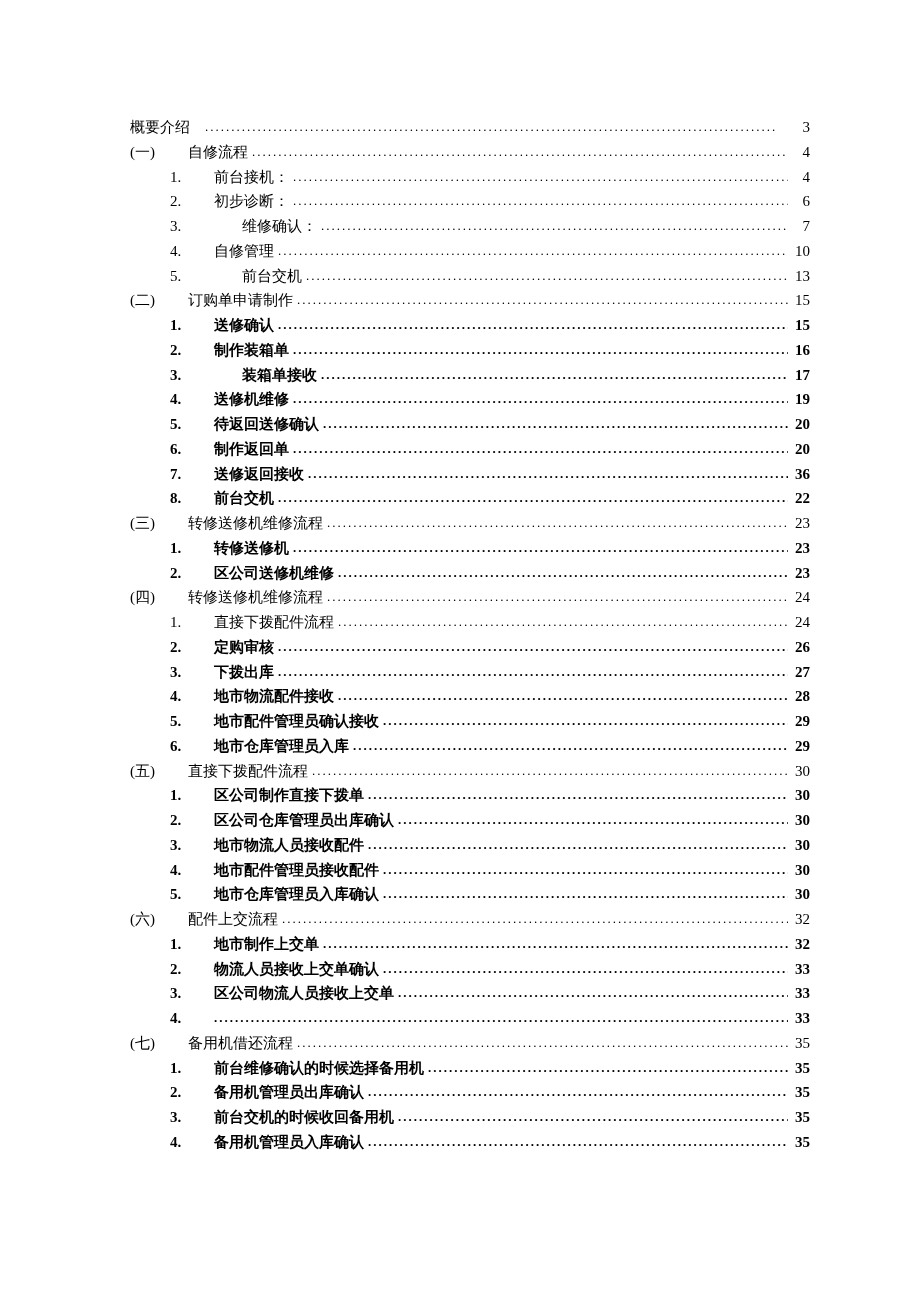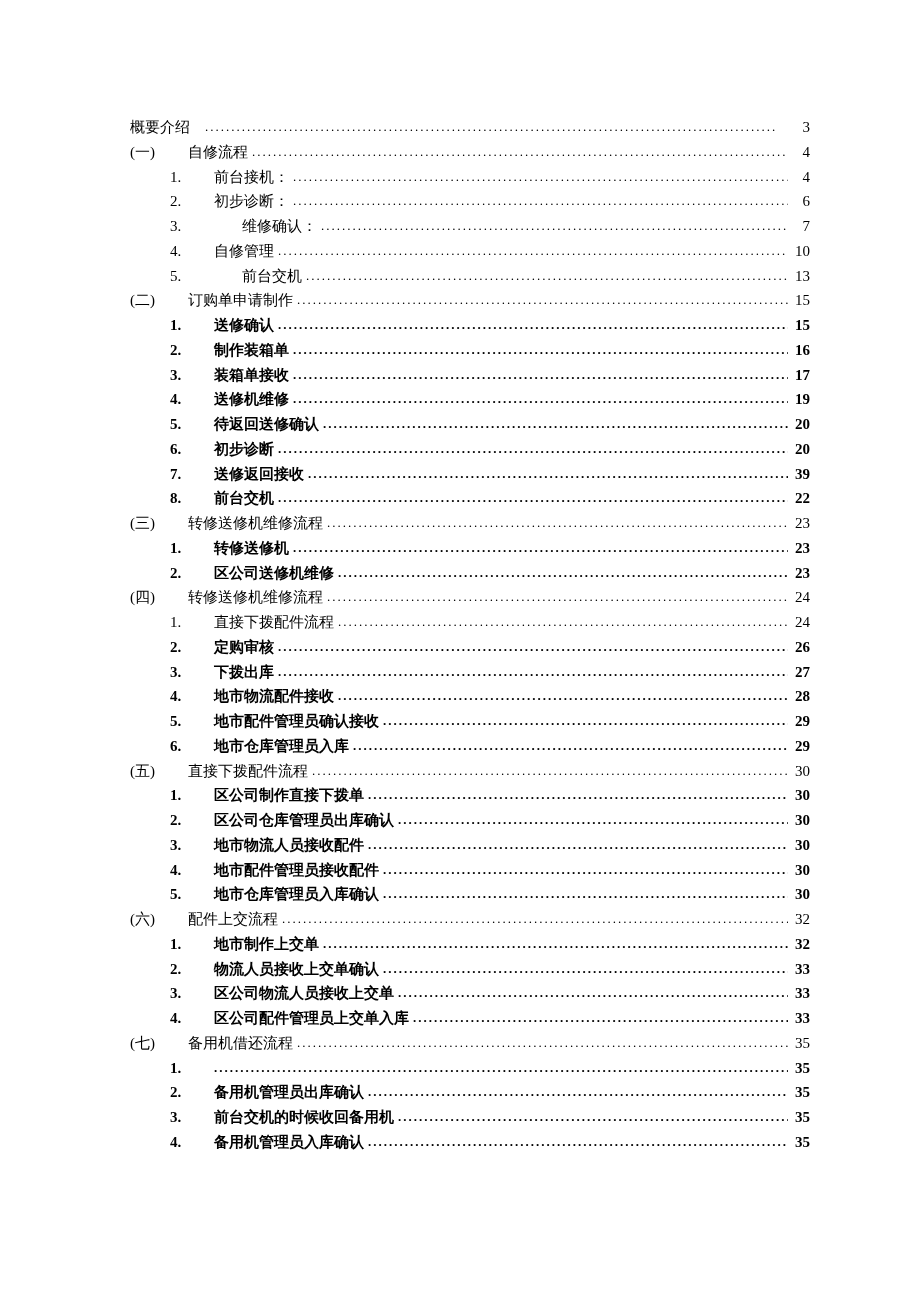--- a/index.html
+++ b/index.html
@@ -118,47 +118,47 @@
         <span class="pg">15</span>
       </div>
       <div class="toc-line level-2 bold">
         <span class="num sub gap-after-num">2.</span>
         <span class="title">制作装箱单</span>
         <span class="dots"></span>
         <span class="pg">16</span>
       </div>
       <div class="toc-line level-2 bold">
         <span class="num sub gap-after-num">3.</span>
-        <span class="title" style="">装箱单接收</span>
+        <span class="title" style="margin-left: 28px;">装箱单接收</span>
         <span class="dots"></span>
         <span class="pg">17</span>
       </div>
       <div class="toc-line level-2 bold">
         <span class="num sub gap-after-num">4.</span>
         <span class="title">送修机维修</span>
         <span class="dots"></span>
         <span class="pg">19</span>
       </div>
       <div class="toc-line level-2 bold">
         <span class="num sub gap-after-num">5.</span>
         <span class="title">待返回送修确认</span>
         <span class="dots"></span>
         <span class="pg">20</span>
       </div>
       <div class="toc-line level-2 bold">
         <span class="num sub gap-after-num">6.</span>
-        <span class="title">初步诊断</span>
+        <span class="title">制作返回单</span>
         <span class="dots"></span>
         <span class="pg">20</span>
       </div>
       <div class="toc-line level-2 bold">
         <span class="num sub gap-after-num">7.</span>
         <span class="title">送修返回接收</span>
         <span class="dots"></span>
-        <span class="pg">39</span>
+        <span class="pg">36</span>
       </div>
       <div class="toc-line level-2 bold">
         <span class="num sub gap-after-num">8.</span>
         <span class="title">前台交机</span>
         <span class="dots"></span>
         <span class="pg">22</span>
       </div>
       <div class="toc-line level-1">
         <span class="num sec gap-after-num">(三)</span>
         <span class="title">转修送修机维修流程</span>
@@ -274,32 +274,32 @@
         <span class="pg">33</span>
       </div>
       <div class="toc-line level-2 bold">
         <span class="num sub gap-after-num">3.</span>
         <span class="title">区公司物流人员接收上交单</span>
         <span class="dots"></span>
         <span class="pg">33</span>
       </div>
       <div class="toc-line level-2 bold">
         <span class="num sub gap-after-num">4.</span>
-        <span class="title">区公司配件管理员上交单入库</span>
         <span class="dots"></span>
         <span class="pg">33</span>
       </div>
       <div class="toc-line level-1">
         <span class="num sec gap-after-num">(七)</span>
         <span class="title">备用机借还流程</span>
         <span class="dots"></span>
         <span class="pg">35</span>
       </div>
       <div class="toc-line level-2 bold">
         <span class="num sub gap-after-num">1.</span>
+        <span class="title">前台维修确认的时候选择备用机</span>
         <span class="dots"></span>
         <span class="pg">35</span>
       </div>
       <div class="toc-line level-2 bold">
         <span class="num sub gap-after-num">2.</span>
         <span class="title">备用机管理员出库确认</span>
         <span class="dots"></span>
         <span class="pg">35</span>
       </div>
       <div class="toc-line level-2 bold">

